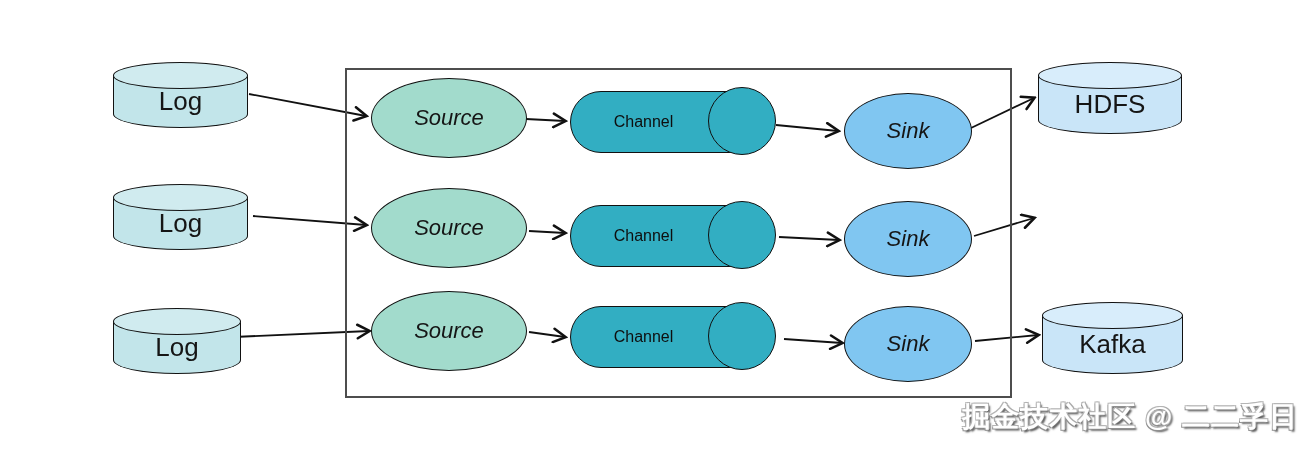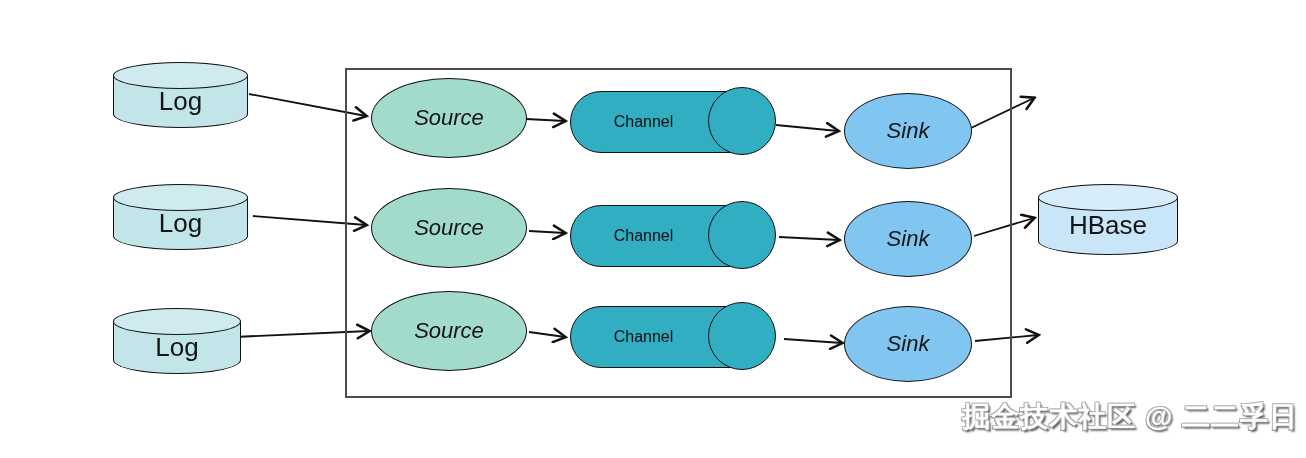--- a/index.html
+++ b/index.html
@@ -131,53 +131,58 @@
   <div class="oval source" style="left:371px; top:78px; width:156px; height:80px;">
     <span>Source</span>
   </div>
   <div class="channel" style="left:570px; top:91px;">
     <div class="end-cap"></div>
     <span>Channel</span>
   </div>
   <div class="oval sink" style="left:844px; top:93px; width:128px; height:76px;">
     <span>Sink</span>
   </div>
+  <div class="cylv db" style="left:1038px; top:62px; width:144px; height:72px;">
+    <div class="cyl-body"></div>
+    <div class="cyl-top"></div>
+    <div class="cyl-label">HDFS</div>
+  </div>
 
   <div class="cylv log" style="left:113px; top:184px; width:135px; height:66px;">
     <div class="cyl-body"></div>
     <div class="cyl-top"></div>
     <div class="cyl-label">Log</div>
   </div>
   <div class="oval source" style="left:371px; top:188px; width:156px; height:80px;">
     <span>Source</span>
   </div>
   <div class="channel" style="left:570px; top:205px;">
     <div class="end-cap"></div>
     <span>Channel</span>
   </div>
   <div class="oval sink" style="left:844px; top:201px; width:128px; height:76px;">
     <span>Sink</span>
-  </div>
-  <div class="cylv db" style="left:1038px; top:184px; width:140px; height:71px;">
-    <div class="cyl-body"></div>
-    <div class="cyl-top"></div>
-    <div class="cyl-label">HBase</div>
   </div>
 
   <div class="cylv log" style="left:113px; top:308px; width:128px; height:66px;">
     <div class="cyl-body"></div>
     <div class="cyl-top"></div>
     <div class="cyl-label">Log</div>
   </div>
   <div class="oval source" style="left:371px; top:291px; width:156px; height:80px;">
     <span>Source</span>
   </div>
   <div class="channel" style="left:570px; top:306px;">
     <div class="end-cap"></div>
     <span>Channel</span>
   </div>
   <div class="oval sink" style="left:844px; top:306px; width:128px; height:76px;">
     <span>Sink</span>
   </div>
+  <div class="cylv db" style="left:1042px; top:302px; width:141px; height:72px;">
+    <div class="cyl-body"></div>
+    <div class="cyl-top"></div>
+    <div class="cyl-label">Kafka</div>
+  </div>
 
   <div class="watermark">掘金技术社区 @ 二二孚日</div>
 
 </div>
 
 </body></html>

